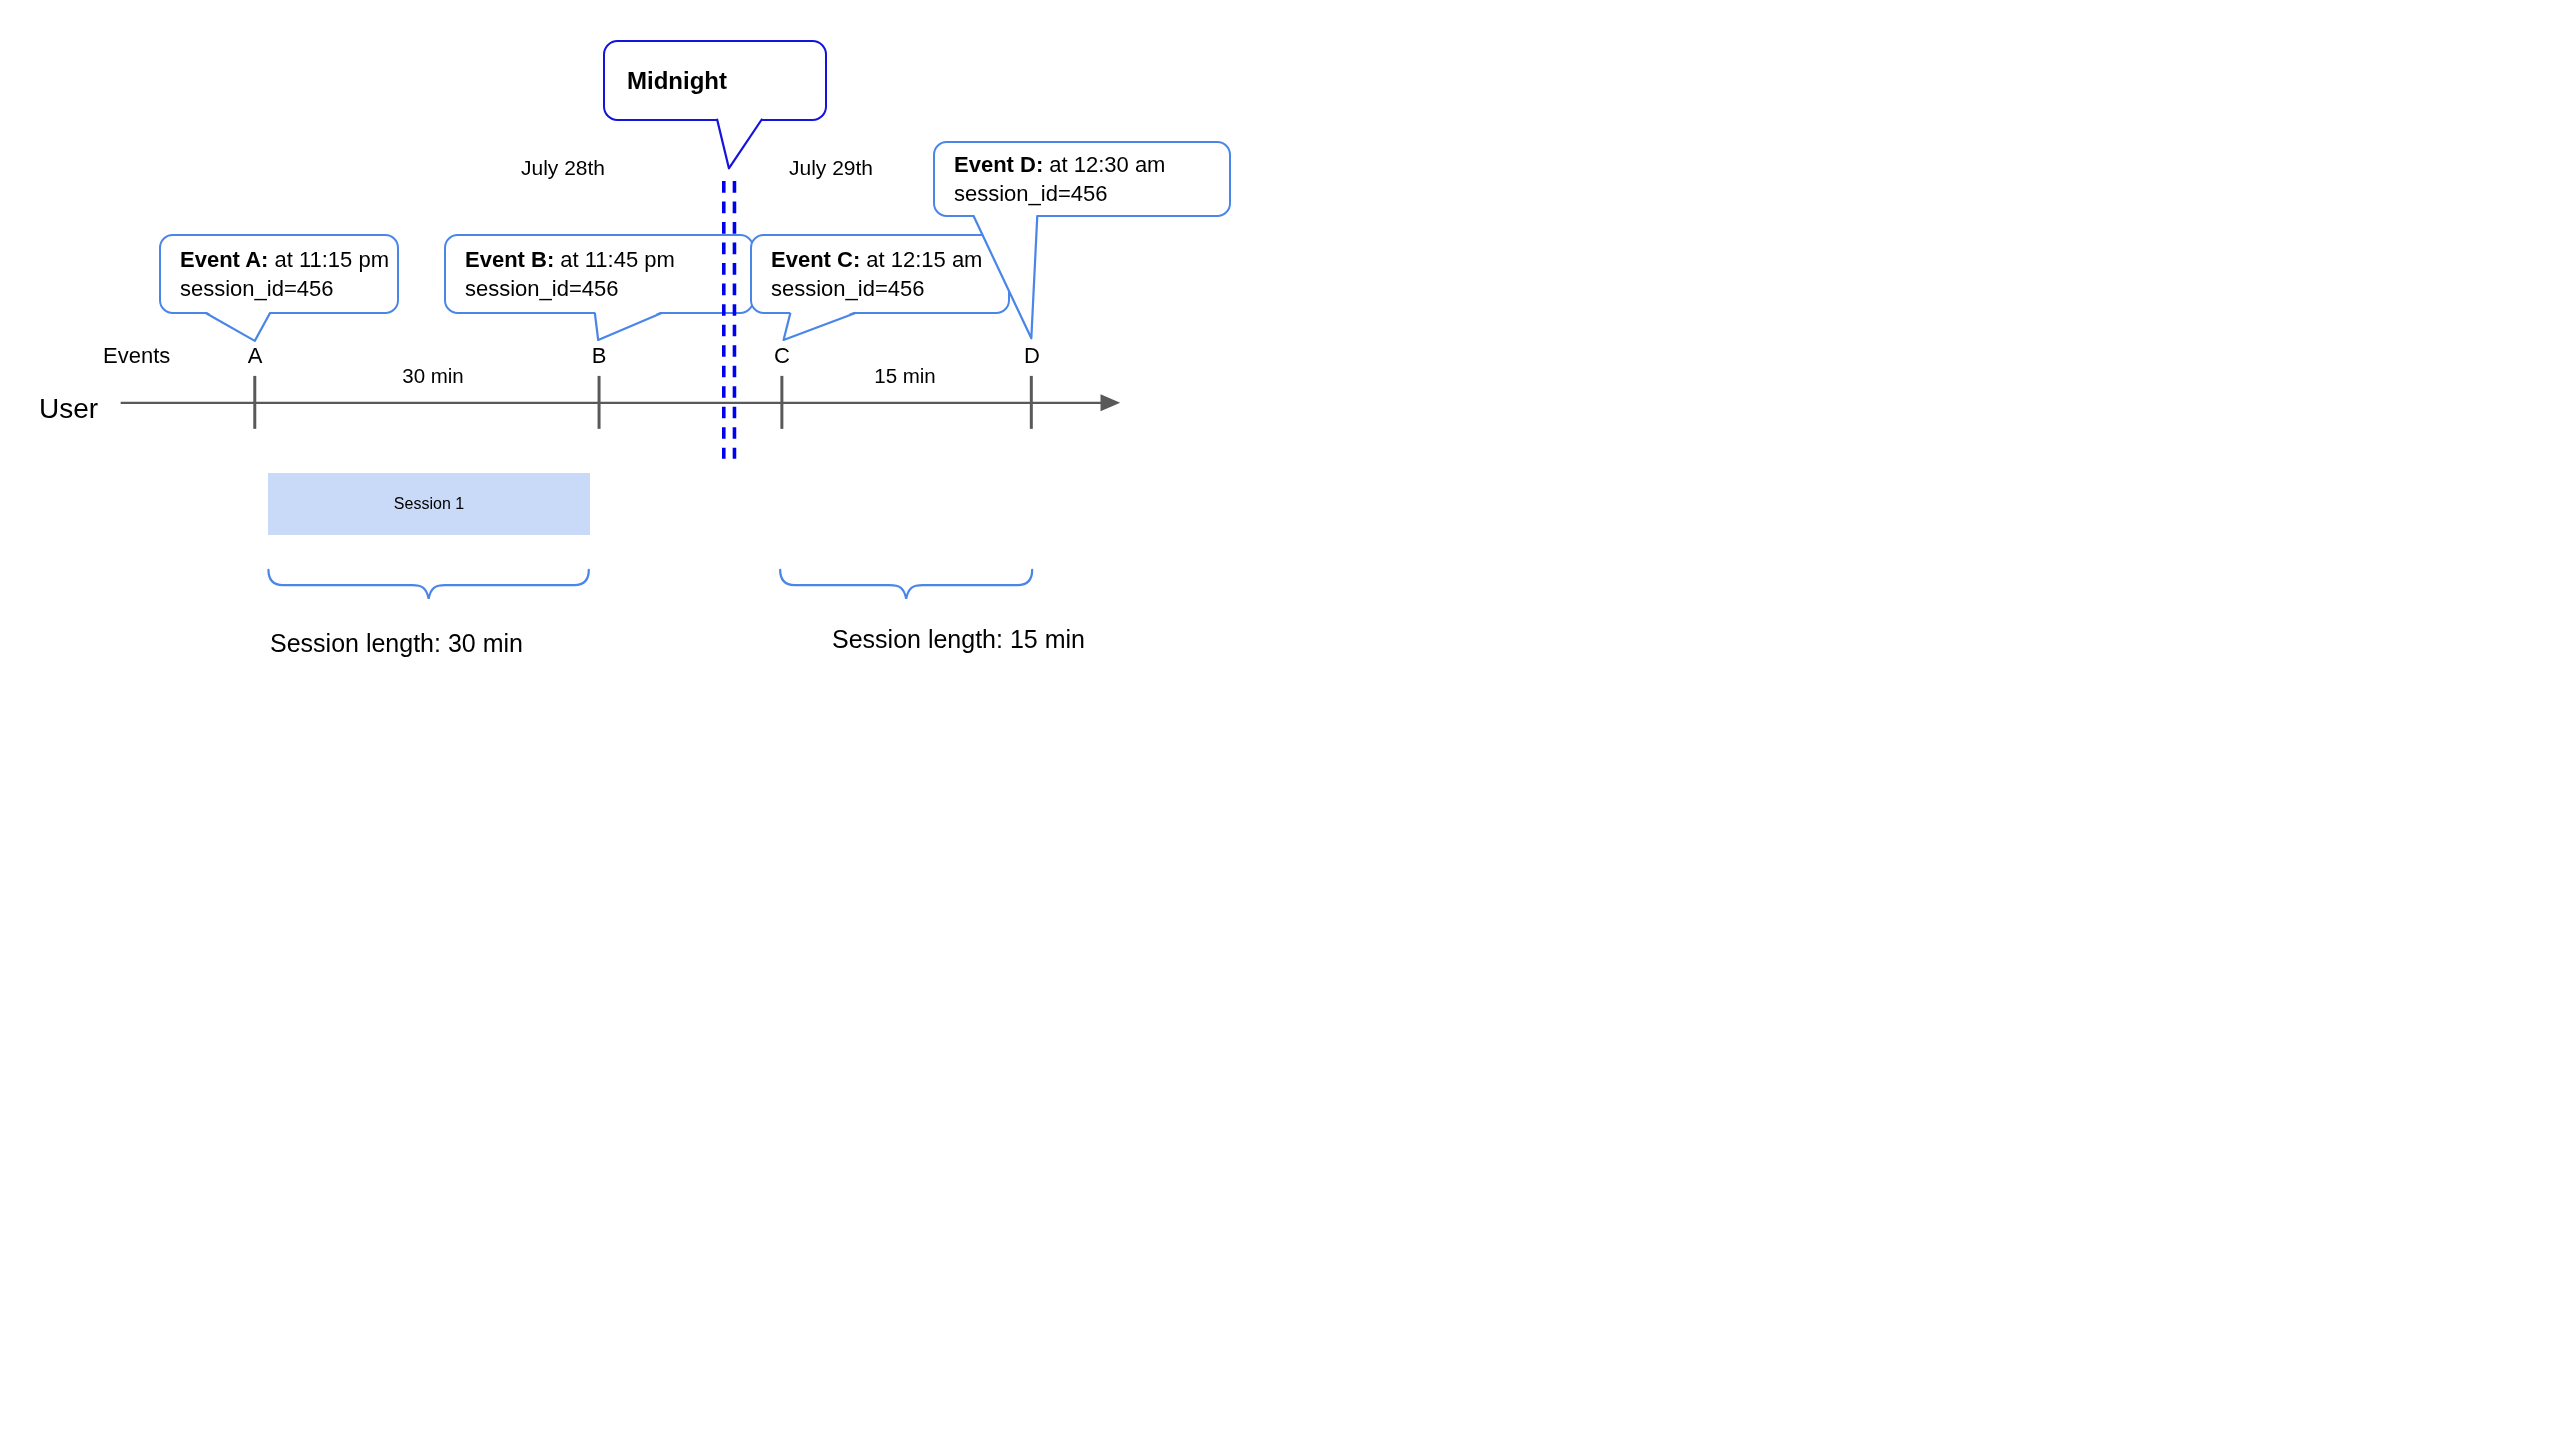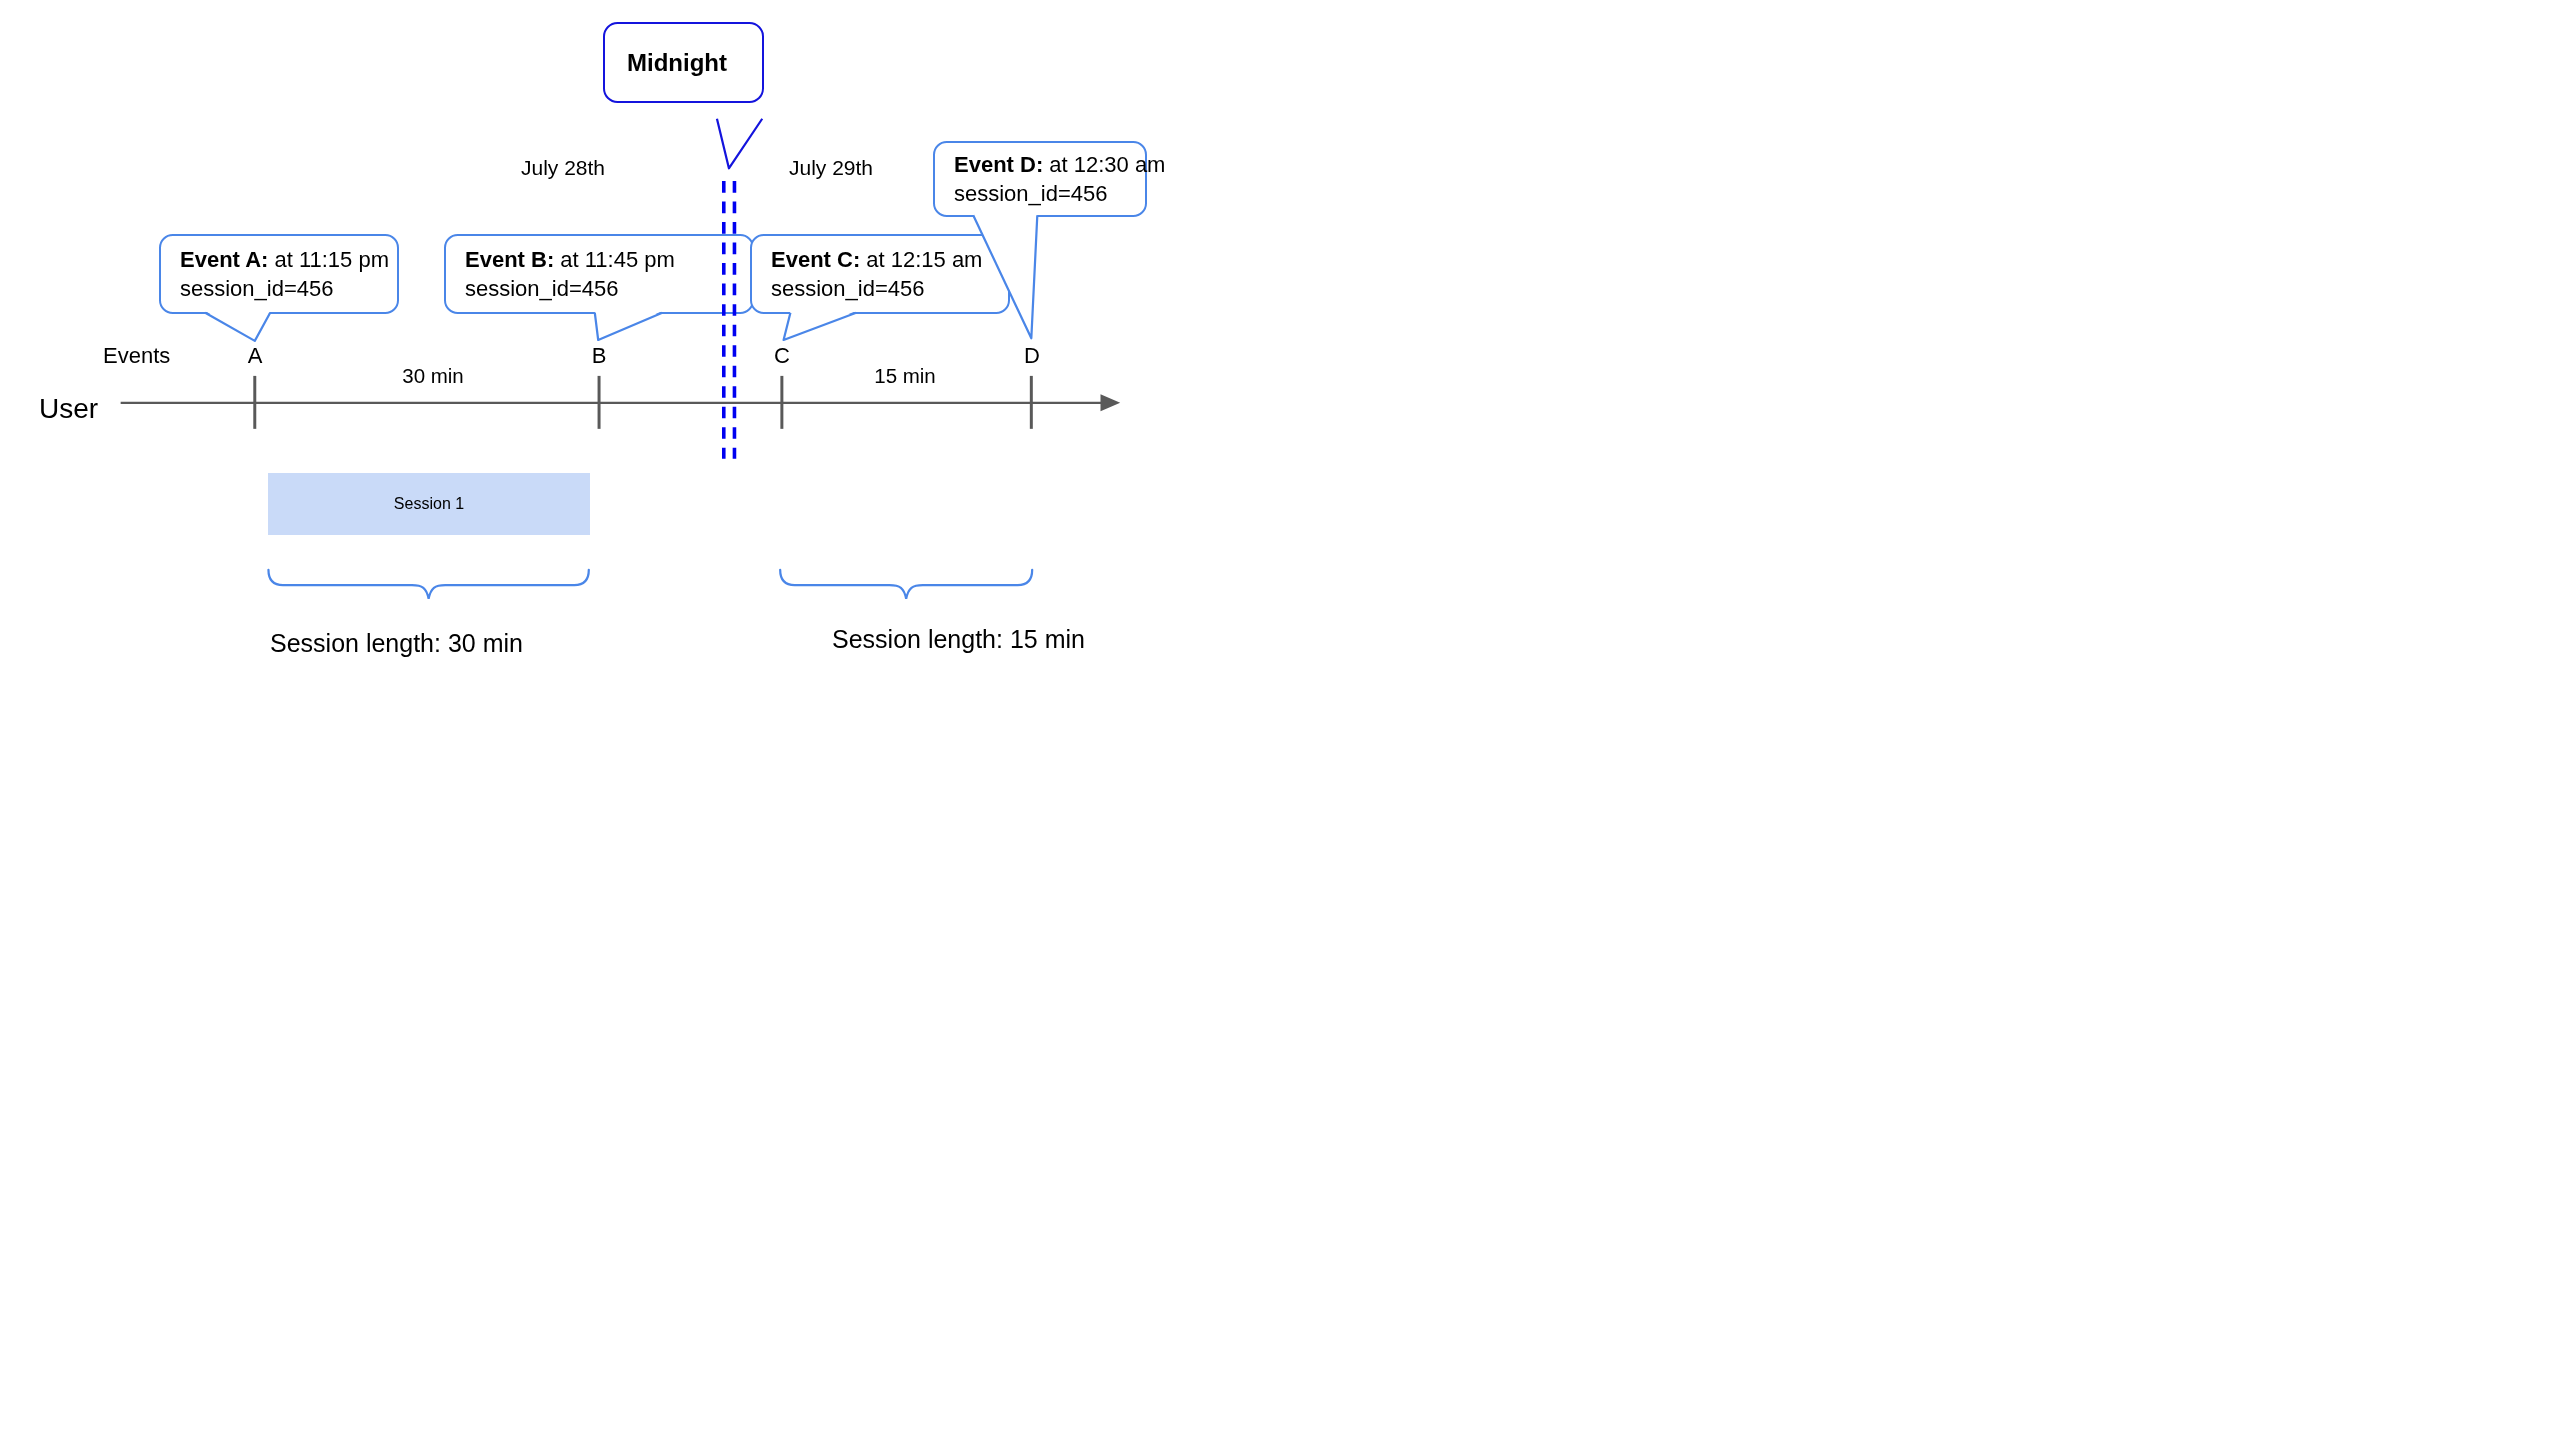--- a/index.html
+++ b/index.html
@@ -20,22 +20,22 @@
   .bubble .bubble-time{margin-left:6px;}
   .bubble-midnight{
     position:absolute;background:#fff;box-sizing:border-box;
     border:2.6px solid #1414dd;border-radius:14.5px;
     display:flex;align-items:center;padding-left:22px;
     font-size:24px;font-weight:bold;z-index:1;
   }
   .bubble-a{left:159px;top:234px;width:240px;height:80px;}
   .bubble-b{left:444px;top:234px;width:310px;height:80px;}
   .bubble-c{left:750px;top:234px;width:260px;height:80px;}
-  .bubble-d{left:933px;top:141px;width:214px;height:76px;padding-top:6.8px;}
-  .bubble-midnight{left:603px;top:22px;width:161px;height:81px;}
+  .bubble-d{left:933px;top:141px;width:298px;height:76px;padding-top:6.8px;}
+  .bubble-midnight{left:603px;top:40px;width:224px;height:81px;}
   
   .date-label{font-size:21px;}
   
   .letter{font-size:22px;}
   .letter-a{left:255px;top:343px;}
   .letter-b{left:599px;top:343px;}
   .letter-c{left:782px;top:343px;}
   .letter-d{left:1032px;top:343px;}
   .label-events{left:103px;top:343px;font-size:22px;}
   .label-user{left:39px;top:393px;font-size:28px;}

